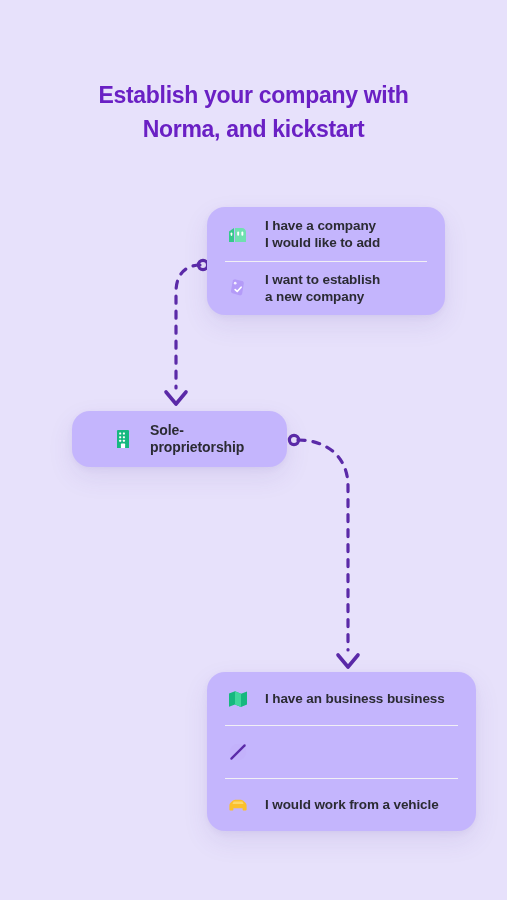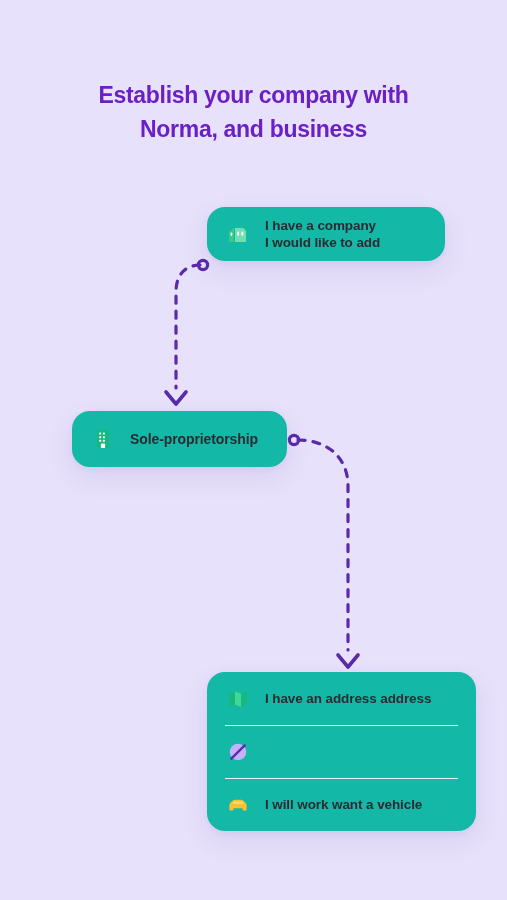--- a/index.html
+++ b/index.html
@@ -37,29 +37,29 @@
     left: 0;
     top: 0;
     width: 507px;
     height: 900px;
     pointer-events: none;
   }
 
   
   .card {
     position: absolute;
-    background: #14b8a6;
+    background: #c4b5fd;
     border-radius: 18px;
     box-shadow: 0 10px 26px rgba(90, 60, 160, 0.10),
                 0 2px 6px rgba(90, 60, 160, 0.06);
     overflow: hidden;
   }
 
   #card-company  { left: 207px; top: 207px;  width: 238px; }
-  #card-type     { left: 72px;  top: 411px;  width: 215px; }
+  #card-type     { left: 72px;  top: 411px;  width: 215px; padding-left: 20px; }
   #card-address  { left: 207px; top: 672px;  width: 269px; }
 
   .option-row {
     display: flex;
     align-items: center;
     gap: 14px;
     padding: 0 18px;
     position: relative;
   }
   .option-row + .option-row::before {
@@ -95,21 +95,21 @@
     letter-spacing: -0.1px;
   }
   #card-type .opt-label { font-size: 14px; }
   #card-address .opt-label { font-size: 13.5px; white-space: nowrap; }
 </style>
 </head>
 <body>
 
 <div class="headline">
   <span class="hl-line">Establish your company with</span>
-  <span class="hl-line">Norma, and business</span>
+  <span class="hl-line">Norma, and kickstart</span>
 </div>
 
 <svg class="flow-svg" viewBox="0 0 507 900">
 
   <g>
     <path d="M 200 265 C 186 265 176 274 176 292 L 176 388" fill="none" stroke="#5b2aa8" stroke-width="3.2" stroke-linecap="round" stroke-dasharray="7 8"></path>
     <circle cx="203" cy="265" r="4.6" fill="none" stroke="#5b2aa8" stroke-width="3.2"></circle>
     <path d="M 166 392 L 176 404 L 186 392" fill="none" stroke="#5b2aa8" stroke-width="3.6" stroke-linecap="round" stroke-linejoin="round"></path>
   </g>
 
@@ -129,20 +129,31 @@
         <path d="M9 6 L16 6 C18.2 6 20 7.8 20 10 L20 20 L9 20 Z" fill="#6fe0b0"></path>
         <rect x="4.6" y="10.5" width="1.7" height="3.4" rx="0.8" fill="#ffffff"></rect>
         <rect x="11.2" y="9.5" width="1.9" height="4.2" rx="0.9" fill="#ffffff"></rect>
         <rect x="15.4" y="9.5" width="1.9" height="4.2" rx="0.9" fill="#ffffff"></rect>
       </svg>
     </span>
     <span class="opt-label">I have a company
 I would like to add</span>
   </div>
 
+  <div class="option-row">
+    <span class="opt-icon">
+      <svg width="24" height="24" viewBox="0 0 24 24">
+        <path d="M9.6 3.4 L16.2 5.1 C17.3 5.4 18 6.5 17.8 7.6 L16.2 17.4 C16 18.8 14.6 19.7 13.3 19.3 L6.6 17.3 C5.5 17 4.8 15.9 5.0 14.8 L6.7 5.2 C6.9 3.9 8.3 3.1 9.6 3.4 Z" fill="#b49bf8"></path>
+        <circle cx="9.2" cy="7.2" r="1.35" fill="#ffffff" opacity="0.85"></circle>
+        <path d="M9.2 13.6 L11.2 15.5 L15.1 11.2" fill="none" stroke="#ffffff" stroke-width="1.7" stroke-linecap="round" stroke-linejoin="round"></path>
+      </svg>
+    </span>
+    <span class="opt-label">I want to establish
+a new company</span>
+  </div>
 
 </div>
 
 <div class="card" id="card-type">
 
   <div class="option-row">
     <span class="opt-icon">
       <svg width="24" height="24" viewBox="0 0 24 24">
         <path d="M6 4.2 C6 3.5 6.5 3 7.2 3 L16.8 3 C17.5 3 18 3.5 18 4.2 L18 21 L6 21 Z" fill="#16b87f"></path>
         <rect x="8.2" y="5.6" width="2" height="2" rx="0.5" fill="#ffffff"></rect>
@@ -162,35 +173,35 @@
 
 <div class="card" id="card-address">
 
   <div class="option-row">
     <span class="opt-icon">
       <svg width="24" height="24" viewBox="0 0 24 24">
         <path d="M3 6.6 L9 4.2 L15 6.8 L21 4.4 L21 17.6 L15 20 L9 17.4 L3 19.8 Z" fill="#16b87f"></path>
         <path d="M9 4.2 L9 17.4 L15 20 L15 6.8 Z" fill="#3fd79c"></path>
       </svg>
     </span>
-    <span class="opt-label">I have an address address</span>
+    <span class="opt-label">I have an business business</span>
   </div>
 
   <div class="option-row">
     <span class="opt-icon">
       <svg width="24" height="24" viewBox="0 0 24 24">
         <circle cx="12" cy="12" r="8.3" fill="#c3b2fb"></circle>
         <path d="M5.4 18.6 L18.6 5.4" stroke="#5b2aa8" stroke-width="2.3" stroke-linecap="round"></path>
       </svg>
     </span>
   </div>
 
   <div class="option-row">
     <span class="opt-icon">
       <svg width="24" height="24" viewBox="0 0 24 24">
         <path d="M3.4 16.4 L3.4 12.4 C3.4 11 4.2 9.7 5.3 9 L7 7.6 C7.6 7.1 8.4 6.8 9.2 6.8 L14.8 6.8 C15.6 6.8 16.4 7.1 17 7.6 L18.7 9 C19.8 9.7 20.6 11 20.6 12.4 L20.6 16.4 C20.6 17 20.1 17.4 19.6 17.4 L17.6 17.4 C17.1 17.4 16.6 17 16.6 16.4 L16.6 15.3 L7.4 15.3 L7.4 16.4 C7.4 17 6.9 17.4 6.4 17.4 L4.4 17.4 C3.9 17.4 3.4 17 3.4 16.4 Z" fill="#fbc02d"></path>
         <path d="M7.6 8.6 L16.4 8.6 L17.6 11 L6.4 11 Z" fill="#fdd86a"></path>
       </svg>
     </span>
-    <span class="opt-label">I will work want a vehicle</span>
+    <span class="opt-label">I would work from a vehicle</span>
   </div>
 
 </div>
 
 </body></html>

